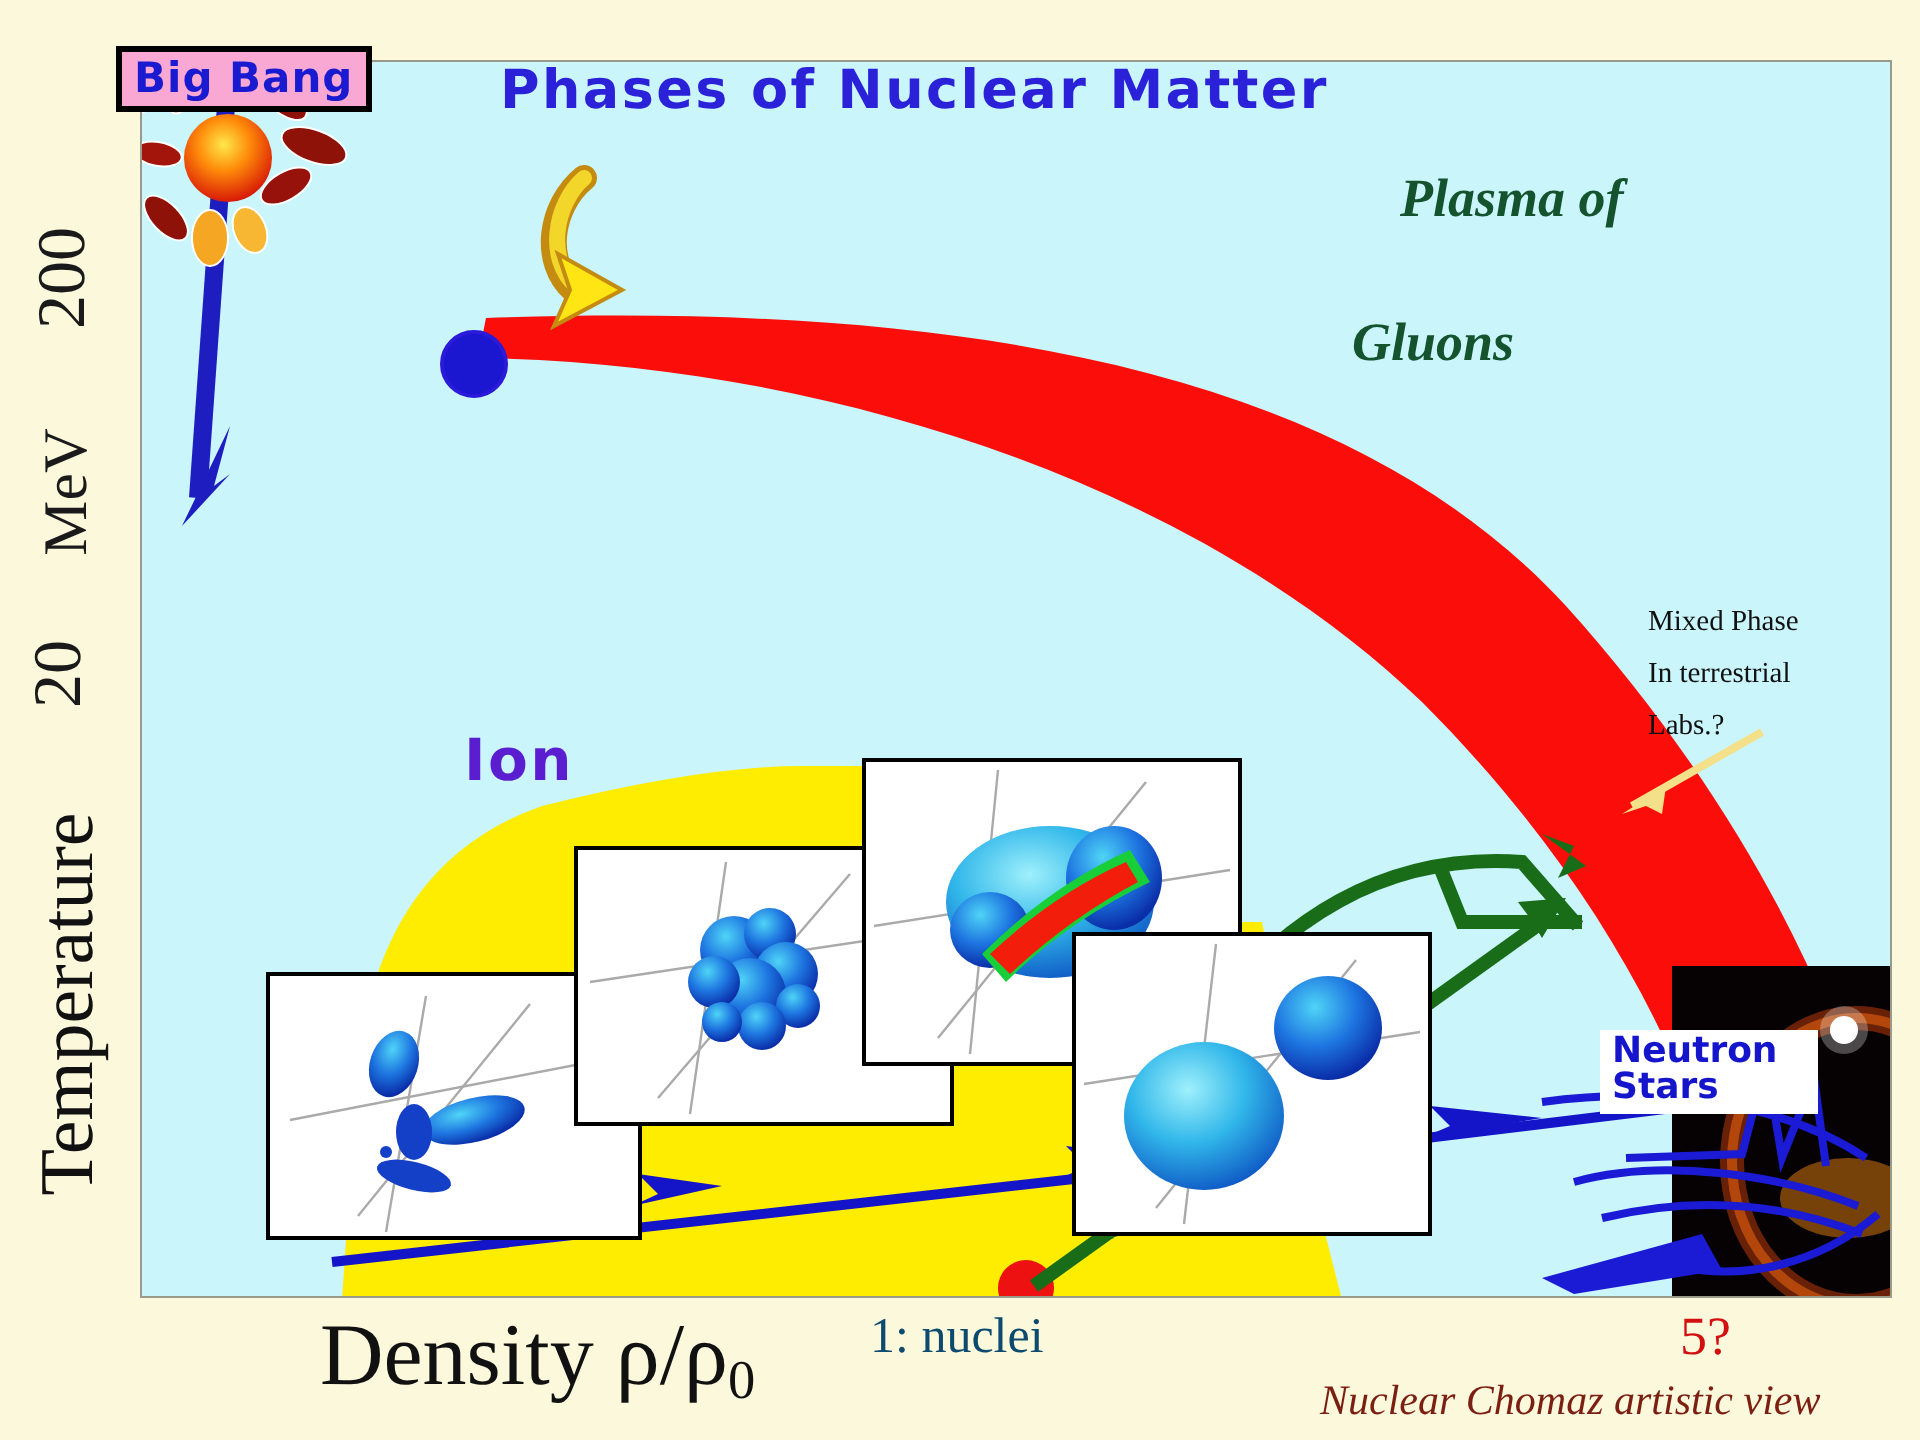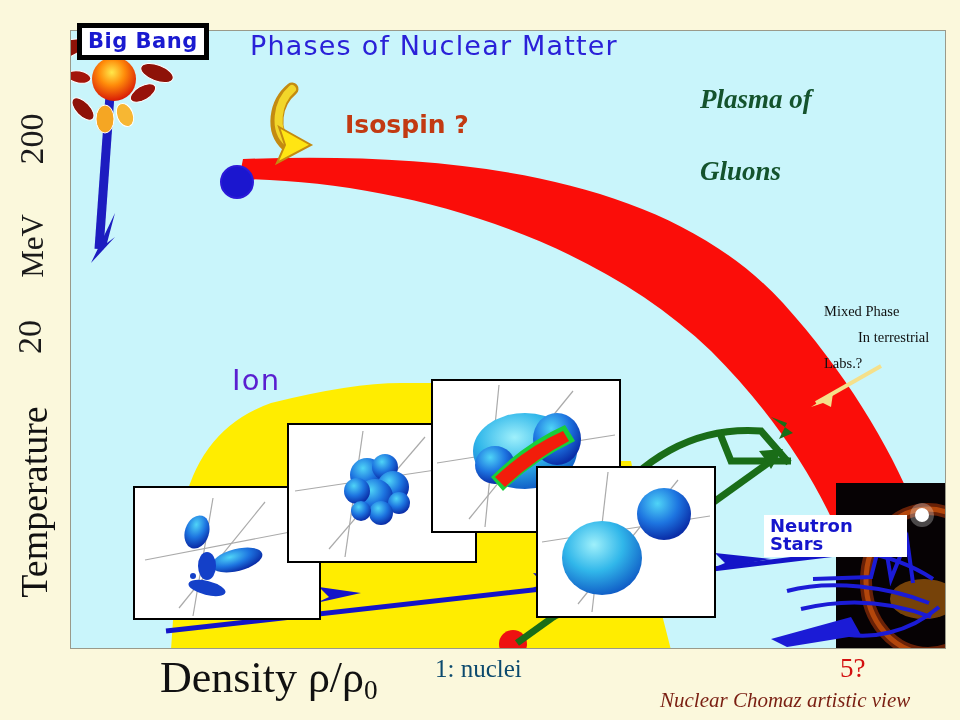--- a/index.html
+++ b/index.html
@@ -45,21 +45,21 @@
   #x-axis-title{
     position:absolute;left:160px;top:652px;
     font-family:Liberation Serif, serif;font-size:44px;color:#111;
     white-space:nowrap;
   }
   #x-axis-title sub{font-size:0.62em;vertical-align:-0.25em;}
 
   
   .comic{
     font-family:"DejaVu Sans", sans-serif;
-    font-weight:normal;
+    font-weight:bold;
     color:#2a21d8;
     letter-spacing:1.2px;
   }
   #main-title{position:absolute;left:250px;top:30px;font-size:27px;}
   #label-heavy{position:absolute;left:88px;top:415px;font-size:29px;color:#5a1ed0;}
   #label-ion{position:absolute;left:232px;top:363px;font-size:29px;color:#5a1ed0;}
   #label-collisions{position:absolute;left:385px;top:300px;font-size:28px;color:#3a20d8;}
 
   #label-isospin{
     position:absolute;left:345px;top:110px;font-size:25px;
@@ -67,65 +67,65 @@
   }
 
   .qgp{
     position:absolute;
     font-family:"Liberation Serif", serif;
     font-style:italic;font-weight:bold;color:#14532d;
     font-size:27px;white-space:nowrap;text-align:left;
   }
   #qgp-1{left:700px;top:84px;width:225px;}
   #qgp-2{left:700px;top:120px;width:225px;}
-  #qgp-3{left:700px;top:156px;width:225px;font-style:italic;}
+  #qgp-3{left:676px;top:156px;width:225px;font-style:italic;}
 
   .mixed{
     position:absolute;left:824px;
     font-family:Liberation Serif, serif;
     font-size:14.5px;color:#111;white-space:nowrap;
   }
   #mixed-1{top:303px;}
-  #mixed-2{top:329px;margin-left:34px;}
+  #mixed-2{top:329px;}
   #mixed-3{top:355px;}
 
   
   #label-1nuclei{
     position:absolute;left:435px;top:655px;
     font-family:"Liberation Serif", serif;font-size:25px;color:#0c4a6e;
   }
   #label-5q{
     position:absolute;left:840px;top:653px;
     font-family:"Liberation Serif", serif;font-size:27px;color:#d31010;
   }
   #credit{
     position:absolute;left:660px;top:688px;
     font-family:"Liberation Serif", serif;font-style:italic;
     font-size:21px;color:#7a1f12;white-space:nowrap;
   }
 
   
   #bigbang-box{
-    position:absolute;left:77px;top:23px;
-    border:5px solid #000000;background:#ffffff;
+    position:absolute;left:58px;top:23px;
+    border:3px solid #000000;background:#f9a8d4;
     padding:1px 6px 2px 6px;
   }
   #bigbang-label{
     font-family:"DejaVu Sans", sans-serif;font-weight:bold;
     font-size:21px;color:#1a1ad0;letter-spacing:0.5px;white-space:nowrap;
   }
 
   
   #neutron-img{
     position:absolute;left:765px;top:452px;width:180px;height:190px;
     background:#050203;overflow:hidden;
   }
   #neutron-label-box{
-    position:absolute;left:764px;top:515px;
-    background:#ffffff;padding:2px 54px 3px 6px;
+    position:absolute;left:800px;top:515px;
+    background:#ffffff;padding:2px 20px 3px 6px;
     line-height:1.02;
   }
   .ns-line{
     font-family:"DejaVu Sans", sans-serif;font-weight:bold;
     font-size:18px;color:#1515cc;white-space:nowrap;display:block;
   }
 
   
   .sim-panel{
     position:absolute;background:#ffffff;border:2px solid #000;
@@ -329,21 +329,20 @@
   <div class="axis-y-label" id="y-unit-mev">MeV</div>
   <div class="axis-y-label" id="y-tick-20">20</div>
   <div id="y-axis-title">Temperature</div>
 
   <div id="x-axis-title">
     <span>Density ρ/ρ</span><sub>0</sub>
   </div>
 
   <div class="comic" id="main-title">Phases of Nuclear Matter</div>
 
-  <div id="label-isospin">Isospin ?</div>
 
   <div class="comic" id="label-ion">Ion</div>
 
   <div class="qgp" id="qgp-1">Plasma of</div>
   <div class="qgp" id="qgp-3">Gluons</div>
 
   <div class="mixed" id="mixed-1">Mixed Phase</div>
   <div class="mixed" id="mixed-2">In terrestrial</div>
   <div class="mixed" id="mixed-3">Labs.?</div>
 

